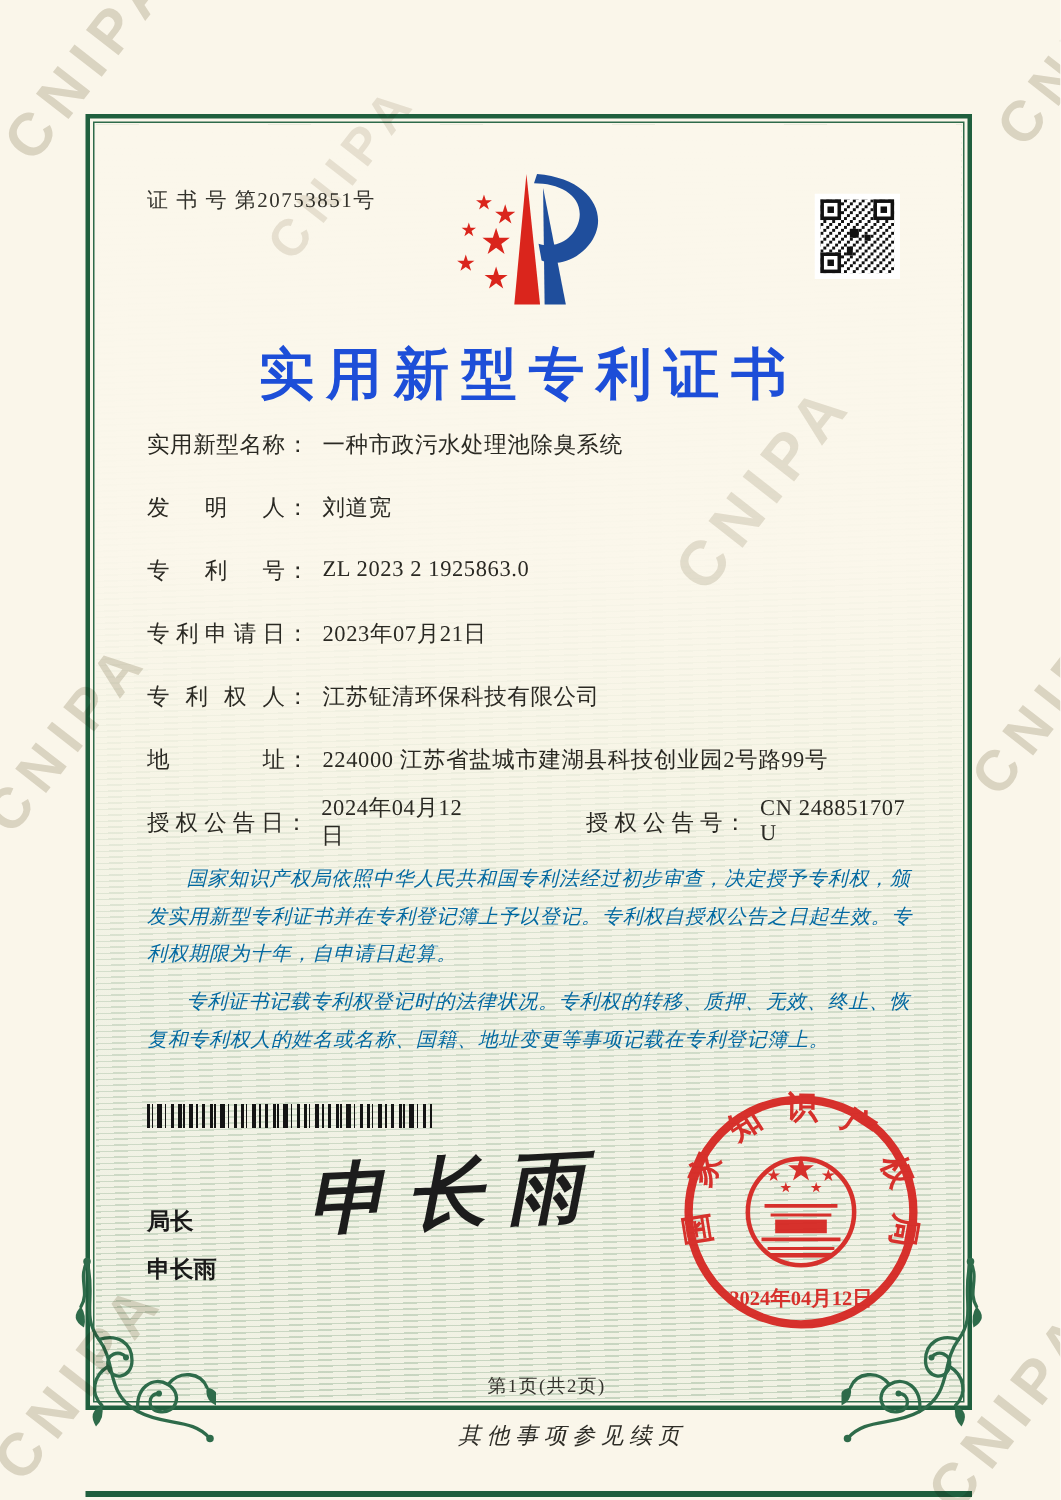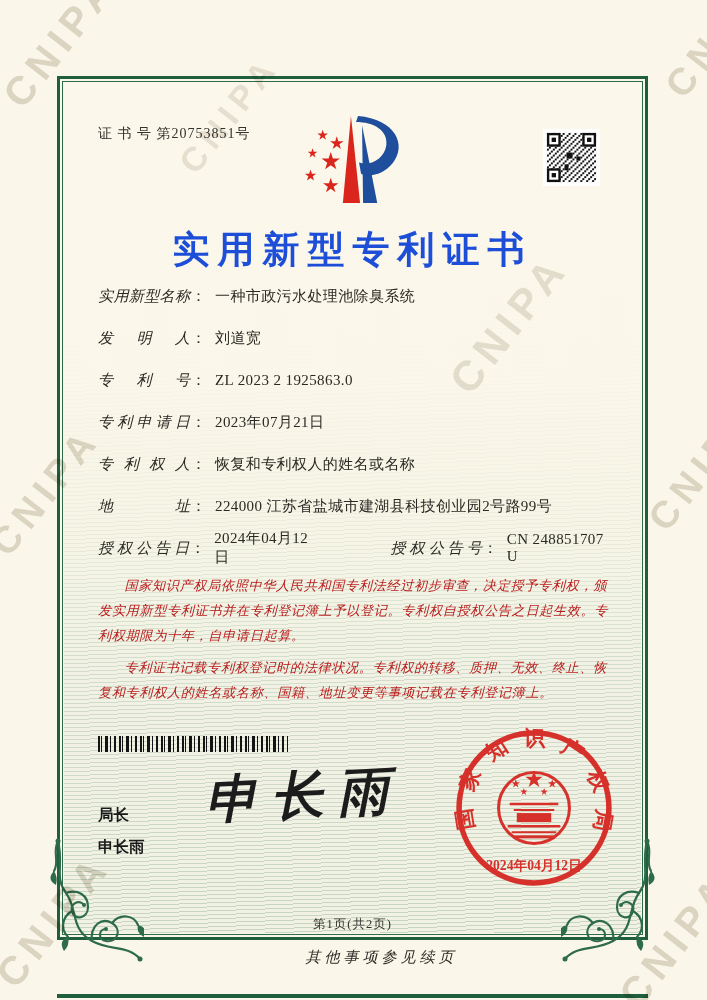--- a/index.html
+++ b/index.html
@@ -38,45 +38,45 @@
   .qr{position:absolute; left:483px; top:50px; width:57px; height:57px;}
   .title{
     position:absolute; left:0; top:146px; width:100%; text-align:center;
     font-size:37px; font-weight:700; letter-spacing:8px; color:#1d4ed8;
   }
   
   .fields{position:absolute; left:38px; top:204px; width:520px;}
   .field-row{display:flex; align-items:center; height:26px; margin-bottom:16px; font-size:15px; color:#2a2923;}
   .pair{display:flex; align-items:center;}
   .pair.second{margin-left:68px;}
-  .field-label{display:inline-block; width:92px; text-align:justify; text-align-last:justify;font-style:italic;}
+  .field-label{display:inline-block; width:92px; text-align:justify; text-align-last:justify;}
   .field-colon{margin:0 2px 0 1px;}
   .field-value{margin-left:7px; letter-spacing:.4px;}
   
   .body-text{position:absolute; left:38px; top:494px; width:518px;
-    font-size:13.2px; font-style:italic; line-height:25px; color:#b91c1c; letter-spacing:.6px;}
+    font-size:13.2px; font-style:italic; line-height:25px; color:#0369a1; letter-spacing:.6px;}
   .body-text p{margin:0; text-indent:2em;}
   .body-text p + p{margin-top:7px;}
   
   .barcode{
     position:absolute; left:38px; top:657px; width:190px; height:16px;
     background:repeating-linear-gradient(90deg,
       #141414 0 2px, transparent 2px 3px, #141414 3px 4px, transparent 4px 7px,
       #141414 7px 10px, transparent 10px 12px, #141414 12px 13px, transparent 13px 16px,
       #141414 16px 18px, transparent 18px 21px);
   }
   .signer{position:absolute; left:38px; top:708px; font-family:"Liberation Sans","DejaVu Sans",sans-serif;
     font-size:15.5px; font-weight:700; color:#1a1a1a; line-height:32px;margin-top:12px;}
   .signature{
     position:absolute; left:145px; top:682px; font-size:52px; font-weight:600; font-style:italic;
     letter-spacing:14px; color:#1c1c1c; transform:rotate(-3deg);
     font-family:"DejaVu Serif","Liberation Serif",serif; white-space:nowrap;
   }
   .seal{position:absolute; left:393px; top:648px; width:162px; height:162px; z-index:4; opacity:.93;}
-  .page-note{position:absolute; left:0; top:837px; width:100%; text-align:center; font-size:12.5px; letter-spacing:1px; color:#33322c;}
+  .page-note{position:absolute; left:0; top:837px; width:100%; text-align:center; font-size:12.5px; letter-spacing:1px; color:#33322c;padding-left:12px;}
   .continuation{
     position:absolute; left:0; top:948px; width:100%; text-align:center;
     font-size:15px; font-style:italic; letter-spacing:4px; color:#2e2d27; z-index:2;margin-left:28px;
   }
   .next-page-edge{position:absolute; left:57px; top:994px; width:591px; height:4px; background:#1f5f3e; z-index:2;}
   .hidden-defs{position:absolute; width:0; height:0;}
 </style>
 </head>
 <body>
 
@@ -203,21 +203,21 @@
           <span class="field-value">ZL 2023 2 1925863.0</span>
         </div>
         <div class="field-row">
           <span class="field-label">专利申请日</span>
             <span class="field-colon">：</span>
           <span class="field-value">2023年07月21日</span>
         </div>
         <div class="field-row">
           <span class="field-label">专利权人</span>
             <span class="field-colon">：</span>
-          <span class="field-value">恢复和专利权人的姓名或名称</span>
+          <span class="field-value">江苏钲清环保科技有限公司</span>
         </div>
         <div class="field-row">
           <span class="field-label">地址</span>
             <span class="field-colon">：</span>
           <span class="field-value">224000 江苏省盐城市建湖县科技创业园2号路99号</span>
         </div>
         <div class="field-row">
           <span class="pair">
             <span class="field-label">授权公告日</span>
               <span class="field-colon">：</span>

